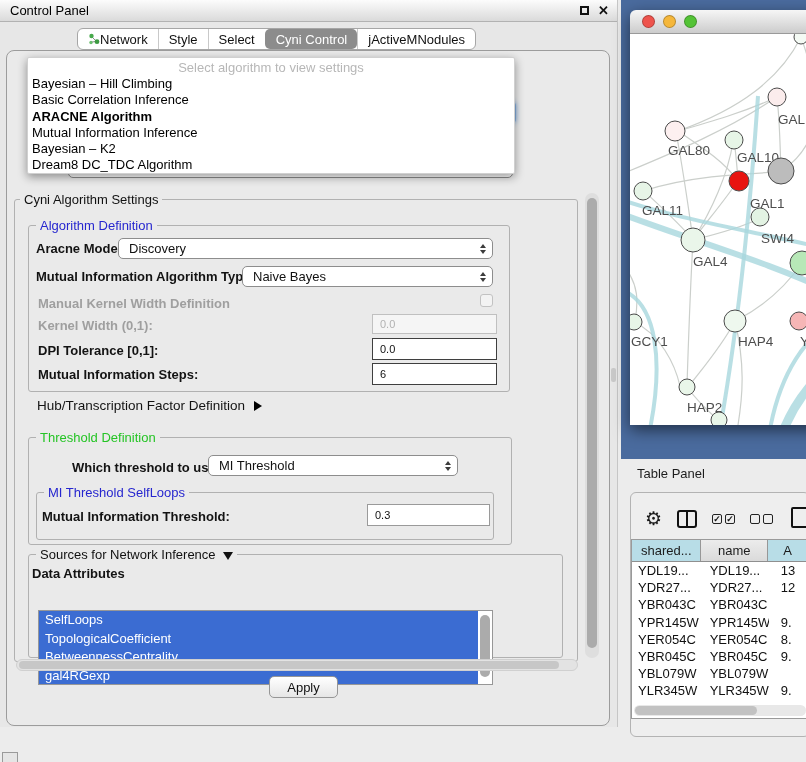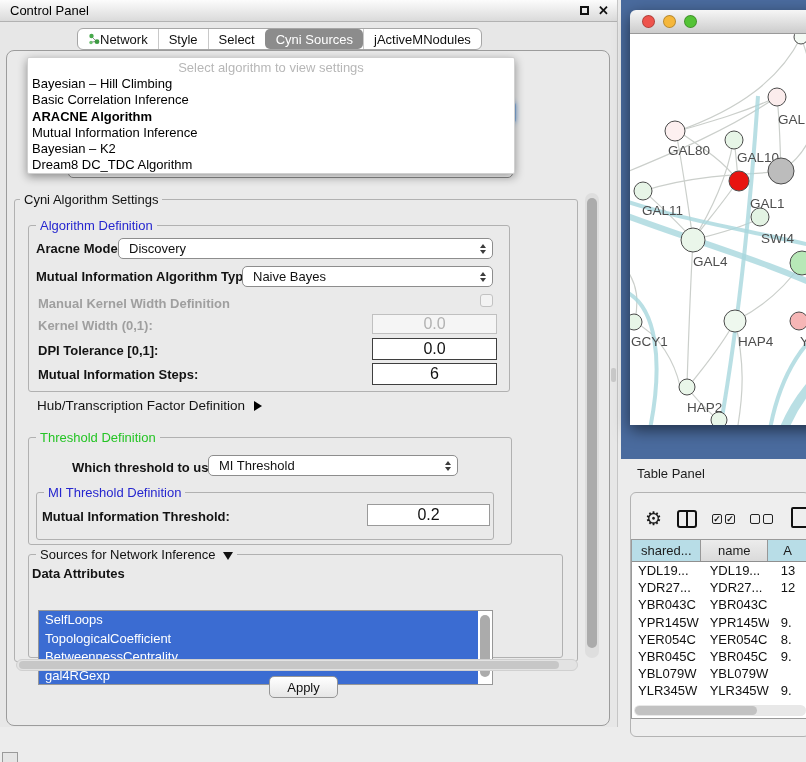--- a/index.html
+++ b/index.html
@@ -30,22 +30,22 @@
   .t-green{color:#25c425;}
   .lbl{position:absolute;font-size:13px;font-weight:bold;color:#131313;white-space:nowrap;}
   .lbl-dis{position:absolute;font-size:13px;font-weight:bold;color:#9f9f9f;white-space:nowrap;}
   .combo{position:absolute;background:#fff;border:1px solid #8d8d8d;border-radius:5px;
          font-size:13px;color:#111;display:flex;align-items:center;padding-left:10px;}
   .stepper{position:absolute;right:6px;top:50%;transform:translateY(-50%);
            display:flex;flex-direction:column;gap:2px;}
   .stepper i{width:0;height:0;border-left:3.5px solid transparent;border-right:3.5px solid transparent;}
   .stepper .up{border-bottom:4px solid #3c3c3c;}
   .stepper .dn{border-top:4px solid #3c3c3c;}
-  .field{position:absolute;background:#fff;border:1px solid #3f3f3f;font-size:16px;color:#111;
-         display:flex;align-items:center;justify-content:center;padding:0 7px;}
+  .field{position:absolute;background:#fff;border:1px solid #3f3f3f;font-size:11px;color:#111;
+         display:flex;align-items:center;justify-content:flex-start;padding:0 7px;}
   .field.dis{border-color:#c0c0c0;background:#f5f5f5;color:#b2b2b2;}
   .cb{position:absolute;width:13px;height:13px;border:1px solid #c2c2c2;border-radius:3px;background:#f3f3f3;}
   .tri-right{display:inline-block;width:0;height:0;border-top:5.5px solid transparent;
              border-bottom:5.5px solid transparent;border-left:8px solid #000;margin-left:9px;
              vertical-align:middle;}
   .tri-down{display:inline-block;width:0;height:0;border-left:5.5px solid transparent;
             border-right:5.5px solid transparent;border-top:8px solid #111;margin-left:7px;
             vertical-align:middle;}
   .listbox{position:absolute;background:#fff;border:1px solid #979797;overflow:hidden;}
   .attr-item{height:18.7px;line-height:18.7px;font-size:13px;color:#fff;background:#3b6cd2;
@@ -116,21 +116,21 @@
           </svg>
           <span>Network</span>
         </div>
         <div class="cp-tab">
           <span>Style</span>
         </div>
         <div class="cp-tab">
           <span>Select</span>
         </div>
         <div class="cp-tab sel">
-          <span>Cyni Sources</span>
+          <span>Cyni Control</span>
         </div>
         <div class="cp-tab">
           <span>jActiveMNodules</span>
         </div>
       </div>
 
     <div class="cp-content"></div>
   </div>
 
   <div class="abs" style="left:320px;top:101px;width:196px;height:23px;background:#fff;border:2px solid #85aede;
@@ -208,25 +208,25 @@
   <span class="lbl" style="left:72px;top:460px;">Which threshold to use:</span>
   <div class="combo" style="left:208px;top:455px;width:250px;height:21px;">
     <span>MI Threshold</span>
     <span class="stepper">
         <i class="up"></i>
         <i class="dn"></i>
       </span>
   </div>
 
   <div class="grp" style="left:36px;top:492px;width:458px;height:48px;"></div>
-  <span class="grp-title t-blue" style="left:44px;top:485px;">MI Threshold Definition</span>
+  <span class="grp-title t-blue" style="left:44px;top:485px;">MI Threshold SelfLoops</span>
 
   <span class="lbl" style="left:42px;top:509px;">Mutual Information Threshold:</span>
   <div class="field" style="left:367px;top:504px;width:123px;height:22px;border-color:#9a9a9a;">
-    <span>0.2</span>
+    <span>0.3</span>
   </div>
 
   <div class="grp" style="left:28px;top:554px;width:535px;height:104px;"></div>
   <span class="grp-title" style="left:36px;top:547px;">
     <span>Sources for Network Inference</span><span class="tri-down"></span>
   </span>
   <span class="lbl" style="left:32px;top:566px;">Data Attributes</span>
 
   <div class="listbox" style="left:38px;top:610px;width:455px;height:75px;">
     <div id="attr-items">

